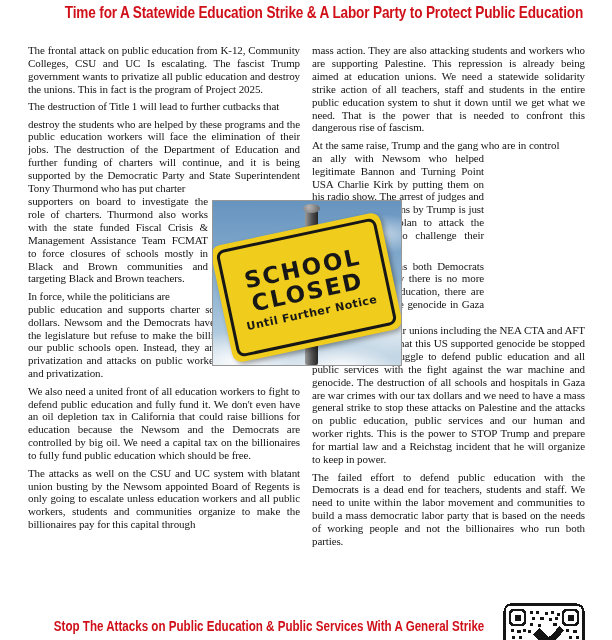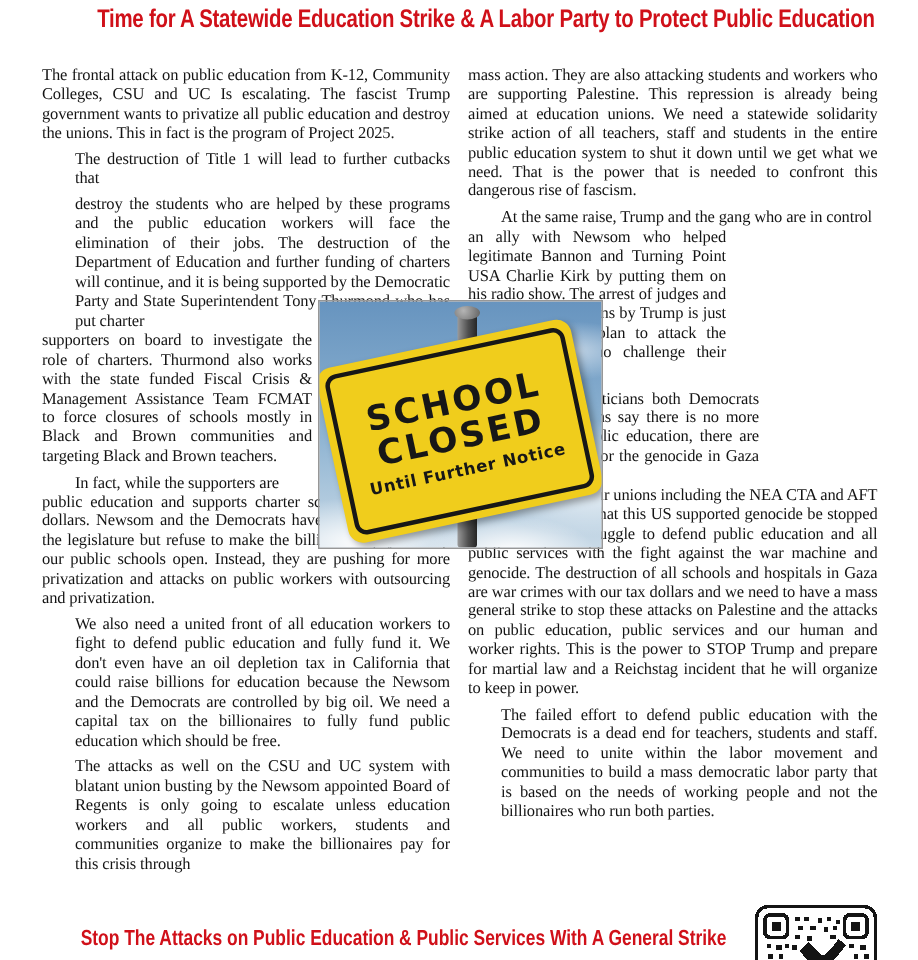--- a/index.html
+++ b/index.html
@@ -15,21 +15,21 @@
   #footer-wrap{top:617px;width:525px;text-decoration:underline;}
   #footer-wrap .banner{font-size:14.5px;transform:scaleX(0.8);}
 
   
   .col{position:absolute;top:44px;height:596px;overflow:hidden;
        font-size:11px;line-height:12.9px;letter-spacing:-0.1px;
        text-align:justify;color:#141414;}
   #col-left{left:28px;width:272px;}
   #col-right{left:312px;width:273px;}
   .col p{margin:0;}
-  .col p.gap{margin-top:4.5px;margin-left:22px;}
+  .col p.gap{margin-top:4.5px;}
   .col p.nl{width:180px;}
   .col p.nr{width:172px;}
 
   
   .photo{position:absolute;left:212px;top:200px;width:188px;height:164px;
          border:1px solid #979797;overflow:hidden;
          background:linear-gradient(180deg,var(--sky,#6794bf) 0%,#8fb4d2 55%,#c9dae7 100%);}
   .clouds{position:absolute;left:0;top:0;width:100%;height:100%;
      background:
        radial-gradient(ellipse 95px 42px at 14% 98%, rgba(255,255,255,.96), rgba(255,255,255,0) 72%),
@@ -59,24 +59,24 @@
 
 <div class="banner-wrap" id="title-wrap">
   <span class="banner">Time for A Statewide Education Strike &amp; A Labor Party to Protect Public Education</span>
 </div>
 
 <div class="col" id="col-left">
   <p>The frontal attack on public education from K-12, Community Colleges, CSU and UC Is escalating. The fascist Trump government wants to privatize all public education and destroy the unions. This in fact is the program of Project 2025.</p>
   <p class="gap">The destruction of Title 1 will lead to further cutbacks that</p>
   <p class="gap">destroy the students who are helped by these programs and the public education workers will face the elimination of their jobs. The destruction of the Department of Education and further funding of charters will continue, and it is being supported by the Democratic Party and State Superintendent Tony Thurmond who has put charter</p>
   <p class="nl">supporters on board to investigate the role of charters. Thurmond also works with the state funded Fiscal Crisis &amp; Management Assistance Team FCMAT to force closures of schools mostly in Black and Brown communities and targeting Black and Brown teachers.</p>
-  <p class="nl gap">In fact, while the supporters are</p>
+  <p class="nl gap">In force, while the politicians are</p>
   <p>public education and supports charter schools with our tax dollars. Newsom and the Democrats have a supermajority in the legislature but refuse to make the billionaires pay to keep our public schools open. Instead, they are pushing for more privatization and attacks on public workers with outsourcing and privatization.</p>
   <p class="gap">We also need a united front of all education workers to fight to defend public education and fully fund it. We don't even have an oil depletion tax in California that could raise billions for education because the Newsom and the Democrats are controlled by big oil. We need a capital tax on the billionaires to fully fund public education which should be free.</p>
-  <p class="gap">The attacks as well on the CSU and UC system with blatant union busting by the Newsom appointed Board of Regents is only going to escalate unless education workers and all public workers, students and communities organize to make the billionaires pay for this crisis through</p>
+  <p class="gap">The attacks as well on the CSU and UC system with blatant union busting by the Newsom appointed Board of Regents is only going to escalate unless education workers and all public workers, students and communities organize to make the billionaires pay for this capital through</p>
 </div>
 
 <div class="col" id="col-right">
   <p>mass action. They are also attacking students and workers who are supporting Palestine. This repression is already being aimed at education unions. We need a statewide solidarity strike action of all teachers, staff and students in the entire public education system to shut it down until we get what we need. That is the power that is needed to confront this dangerous rise of fascism.</p>
   <p class="gap">At the same raise, Trump and the gang who are in control</p>
   <p class="nr">an ally with Newsom who helped legitimate Bannon and Turning Point USA Charlie Kirk by putting them on his radio show. The arrest of judges and Democratic politicians by Trump is just starting and they plan to attack the unions directly who challenge their assaults.</p>
   <p class="nr gap">While the politicians both Democrats and Republicans say there is no more money for public education, there are trillions more for the genocide in Gaza and the</p>
   <p>US war machine. Our unions including the NEA CTA and AFT CFT must demand that this US supported genocide be stopped and connect the struggle to defend public education and all public services with the fight against the war machine and genocide. The destruction of all schools and hospitals in Gaza are war crimes with our tax dollars and we need to have a mass general strike to stop these attacks on Palestine and the attacks on public education, public services and our human and worker rights. This is the power to STOP Trump and prepare for martial law and a Reichstag incident that he will organize to keep in power.</p>
   <p class="gap">The failed effort to defend public education with the Democrats is a dead end for teachers, students and staff. We need to unite within the labor movement and communities to build a mass democratic labor party that is based on the needs of working people and not the billionaires who run both parties.</p>
 </div>

